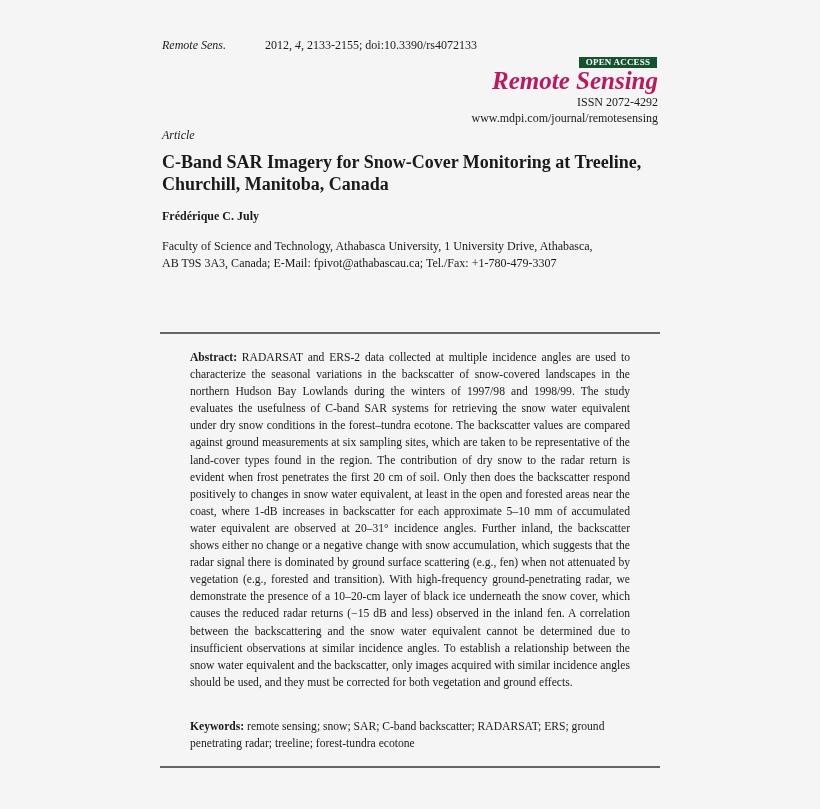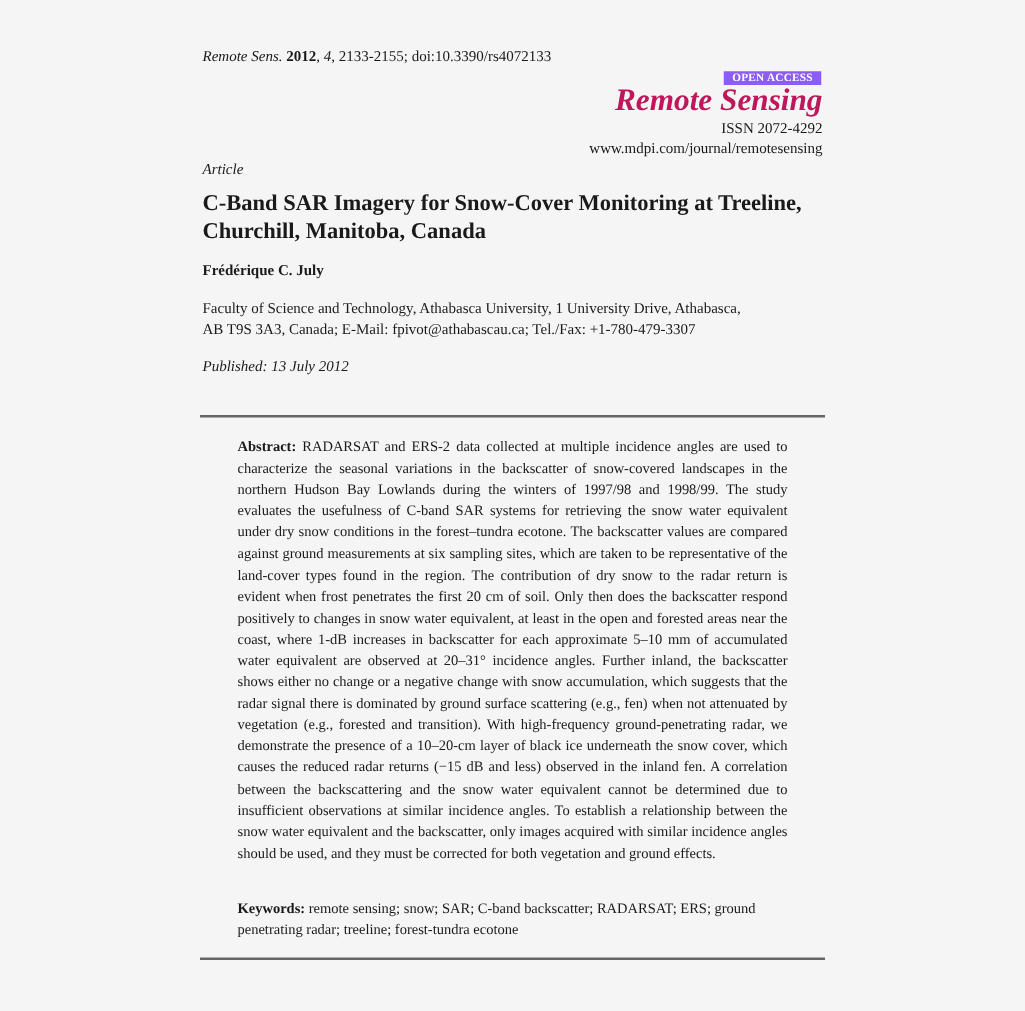--- a/index.html
+++ b/index.html
@@ -3,23 +3,23 @@
 <meta charset="utf-8">
 <style>
   html, body { margin: 0; padding: 0; }
   body {
     width: 820px; height: 809px; background: #f5f5f5; position: relative;
     font-family: "Liberation Serif", "DejaVu Serif", serif; color: #1a1a1a; overflow: hidden;
   }
   .abs { position: absolute; }
   .citation { left: 162px; top: 38px; font-size: 12px; }
   .citation i { font-style: italic; }
-  .citation b { font-weight: bold; }
+  .citation b { font-weight: normal; margin-left: 36px; }
   .badge {
-    left: 579px; top: 57px; width: 78px; height: 11px; background: #8b5cf6; color: #fff;
+    left: 579px; top: 57px; width: 78px; height: 11px; background: #14532d; color: #fff;
     font-size: 9px; font-weight: bold; text-align: center; line-height: 11px; letter-spacing: 0.2px;
   }
   .journal { right: 162px; top: 67px; font-size: 25px; font-style: italic; font-weight: bold; color: #be185d; }
   .issn { right: 162px; top: 95px; font-size: 12px; font-weight: normal; }
   .url { right: 162px; top: 111px; font-size: 12px; margin-left: 16px; }
   .article { left: 162px; top: 128px; font-size: 12px; font-style: italic; }
   .title { left: 162px; top: 151px; width: 500px; font-size: 18px; font-weight: bold; line-height: 22px; }
   .author { left: 162px; top: 209px; font-size: 12px; font-weight: bold; }
   .affil { left: 162px; top: 238px; width: 480px; font-size: 12px; line-height: 17px; }
   .dates { left: 162px; top: 285px; width: 480px; font-size: 12px; line-height: 17px; font-style: italic; }
@@ -49,21 +49,20 @@
 <div class="abs article">Article</div>
 <div class="abs title">C-Band SAR Imagery for Snow-Cover Monitoring at Treeline, Churchill, Manitoba, Canada</div>
 <div class="abs author">Frédérique C. July</div>
 
 <div class="abs affil">
   <div>Faculty of Science and Technology, Athabasca University, 1 University Drive, Athabasca,</div>
   <div>AB T9S 3A3, Canada; E-Mail: fpivot@athabascau.ca; Tel./Fax: +1-780-479-3307</div>
 </div>
 
 <div class="abs dates">
-  <div>Published: 13 July 2012</div>
 </div>
 
 <div class="abs rule top"></div>
 
 <div class="abs abstract">
   <b class="lbl">Abstract:</b>
   <span>RADARSAT and ERS-2 data collected at multiple incidence angles are used to characterize the seasonal variations in the backscatter of snow-covered landscapes in the northern Hudson Bay Lowlands during the winters of 1997/98 and 1998/99. The study evaluates the usefulness of C-band SAR systems for retrieving the snow water equivalent under dry snow conditions in the forest–tundra ecotone. The backscatter values are compared against ground measurements at six sampling sites, which are taken to be representative of the land-cover types found in the region. The contribution of dry snow to the radar return is evident when frost penetrates the first 20 cm of soil. Only then does the backscatter respond positively to changes in snow water equivalent, at least in the open and forested areas near the coast, where 1-dB increases in backscatter for each approximate 5–10 mm of accumulated water equivalent are observed at 20–31° incidence angles. Further inland, the backscatter shows either no change or a negative change with snow accumulation, which suggests that the radar signal there is dominated by ground surface scattering (e.g., fen) when not attenuated by vegetation (e.g., forested and transition). With high-frequency ground-penetrating radar, we demonstrate the presence of a 10–20-cm layer of black ice underneath the snow cover, which causes the reduced radar returns (−15 dB and less) observed in the inland fen. A correlation between the backscattering and the snow water equivalent cannot be determined due to insufficient observations at similar incidence angles. To establish a relationship between the snow water equivalent and the backscatter, only images acquired with similar incidence angles should be used, and they must be corrected for both vegetation and ground effects.</span>
 </div>
 
 <div class="abs keywords">

